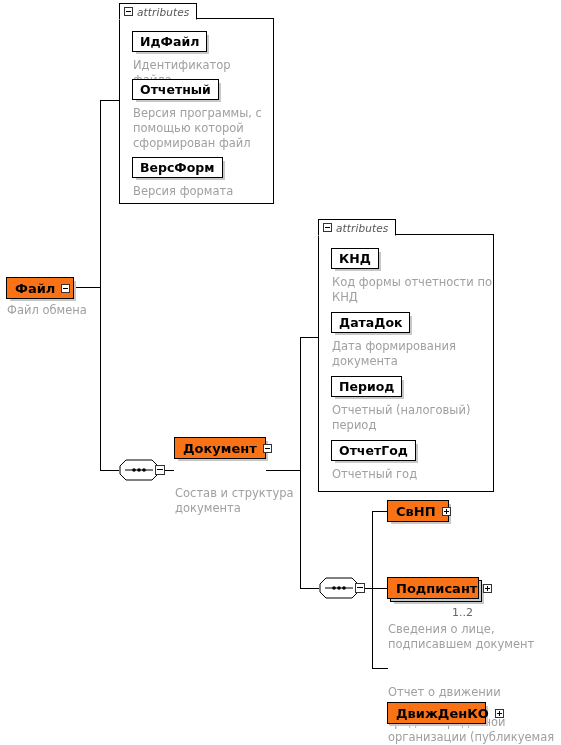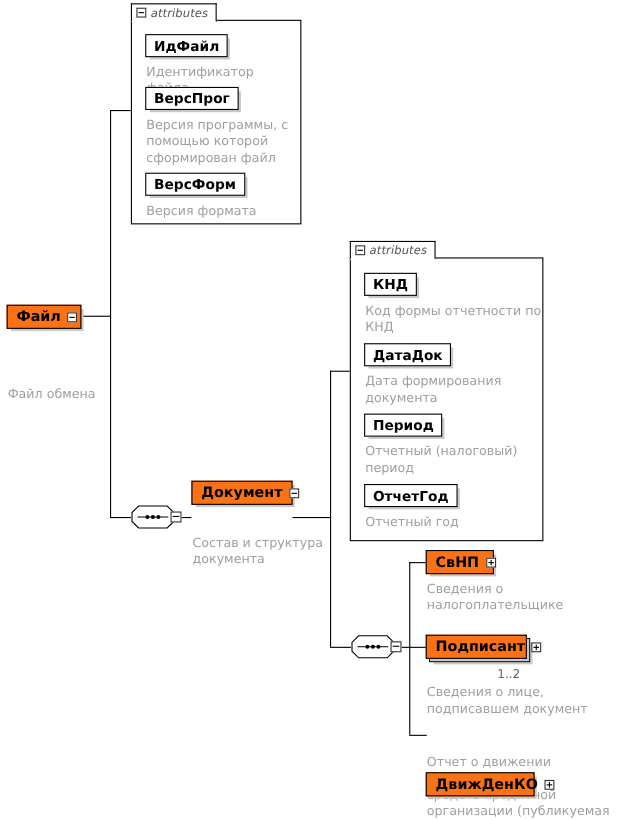--- a/index.html
+++ b/index.html
@@ -182,21 +182,21 @@
 </style>
 </head>
 <body>
 
 <div id="diagram">
 
   <div class="node" style="left:6px; top:277px; width:68px;">
     <span class="nlabel">Файл</span>
     <span class="tgl"></span>
   </div>
-  <div class="desc" style="left:7px; top:303px; width:120px;margin-top:48px;">Файл обмена</div>
+  <div class="desc" style="left:7px; top:303px; width:120px;">Файл обмена</div>
 
   <div class="ln h" style="left:74px; top:287px; width:27px;"></div>
 
   <div class="ln v" style="left:100px; top:100px; height:370px;"></div>
 
   <div class="ln h" style="left:100px; top:100px; width:19px;"></div>
 
   <div class="ln h" style="left:100px; top:470px; width:19px;"></div>
 
   <div class="attrbox" style="left:119px; top:18px; width:155px; height:186px;"></div>
@@ -204,21 +204,21 @@
     <span class="tgl"></span>
     <span class="tablabel">attributes</span>
   </div>
 
   <div class="attr" style="left:132px; top:31px;">
     <span>ИдФайл</span>
   </div>
   <div class="desc" style="left:133px; top:58px; width:140px;">Идентификатор файла</div>
 
   <div class="attr" style="left:132px; top:79px;">
-    <span>ВерсПрог</span>
+    <span>Отчетный</span>
   </div>
   <div class="desc" style="left:133px; top:106px; width:135px;">Версия программы, с
 помощью которой
 сформирован файл</div>
 
   <div class="attr" style="left:132px; top:157px;">
     <span>ВерсФорм</span>
   </div>
   <div class="desc" style="left:133px; top:184px; width:135px;">Версия формата</div>
 
@@ -289,22 +289,20 @@
 
   <div class="ln v" style="left:372px; top:511px; height:157px;"></div>
   <div class="ln h" style="left:372px; top:511px; width:16px;"></div>
   <div class="ln h" style="left:372px; top:588px; width:16px;"></div>
   <div class="ln h" style="left:372px; top:668px; width:16px;"></div>
 
   <div class="node" style="left:387px; top:500px; width:62px;">
     <span class="nlabel">СвНП</span>
     <span class="tgl plus"></span>
   </div>
-  <div class="desc" style="left:388px; top:528px; width:160px;">Сведения о
-налогоплательщике</div>
 
   <div class="stack" style="left:390px; top:580px; width:92px;"></div>
   <div class="node" style="left:387px; top:577px; width:92px;">
     <span class="nlabel">Подписант</span>
     <span class="tgl plus"></span>
   </div>
   <div class="chev" style="left:452px; top:601px;">
     
   </div>
   <div class="card" style="left:452px; top:606px;">1..2</div>

